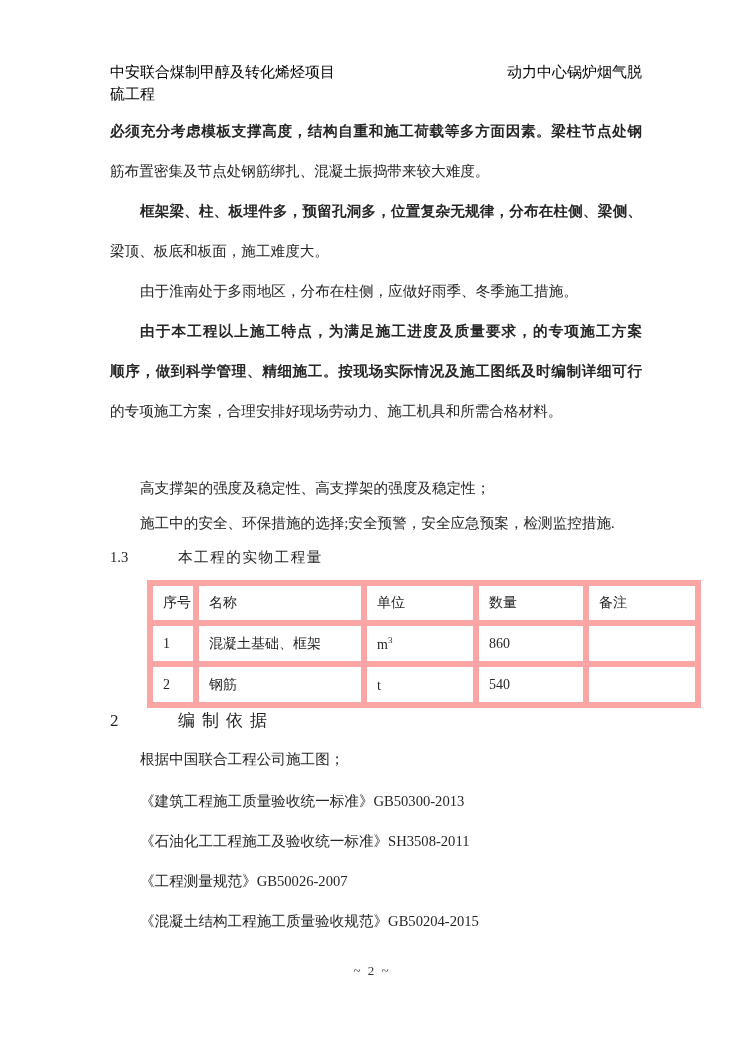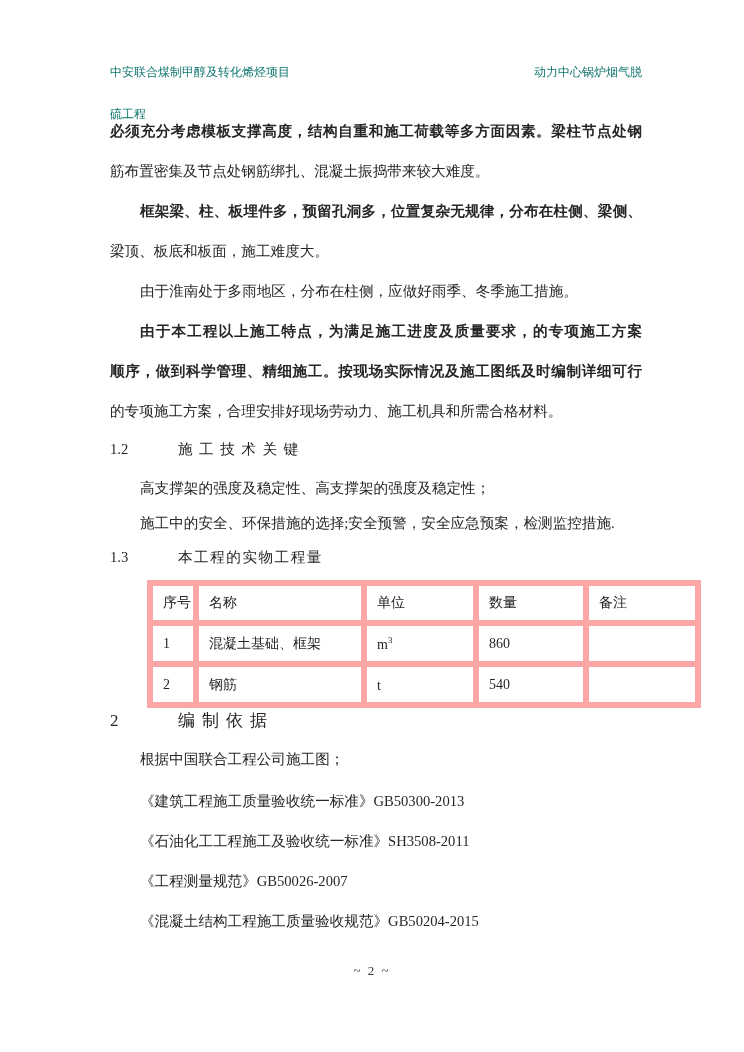--- a/index.html
+++ b/index.html
@@ -2,24 +2,24 @@
 <html><head>
 <meta charset="utf-8">
 <style>
   html,body { margin:0; padding:0; background:#ffffff; }
   .page {
     position:relative; width:744px; height:1052px; background:#ffffff;
     font-family:"Liberation Serif","DejaVu Serif",serif;
     overflow:hidden;
   }
   
-  .hdr { position:absolute; font-size:12px; line-height:20px; color:#0f766e; white-space:nowrap; }
+  .hdr { position:absolute; font-size:15px; line-height:20px; color:#000000; white-space:nowrap; }
   .hdr-left  { left:110px; top:62px; }
   .hdr-right { right:102px; top:62px; }
-  .hdr-wrap  { left:110px; top:84px;margin-top:20px; }
+  .hdr-wrap  { left:110px; top:84px; }
 
   
   .line {
     position:absolute; left:110px; width:532px;
     font-size:14.6px; line-height:19px; color:#262626;
     white-space:normal;
   }
   .jl  { text-align:justify; text-align-last:justify; text-justify:inter-character;font-weight:bold; }
   .ind { text-indent:30px; }
 
@@ -71,23 +71,20 @@
 
   <div class="line" style="top:242px">梁顶、板底和板面，施工难度大。</div>
   <div class="line jl ind" style="top:202px">框架梁、柱、板埋件多，预留孔洞多，位置复杂无规律，分布在柱侧、梁侧、</div>
 
   <div class="line ind" style="top:282px">由于淮南处于多雨地区，分布在柱侧，应做好雨季、冬季施工措施。</div>
 
   <div class="line jl ind" style="top:322px">由于本工程以上施工特点，为满足施工进度及质量要求，的专项施工方案</div>
   <div class="line jl" style="top:362px">顺序，做到科学管理、精细施工。按现场实际情况及施工图纸及时编制详细可行</div>
   <div class="line" style="top:402px">的专项施工方案，合理安排好现场劳动力、施工机具和所需合格材料。</div>
 
-  <div class="line heading" style="top:440px">
-    <span class="hnum">1.2</span><span class="htitle ht-spaced">施工技术关键</span>
-  </div>
   <div class="line ind" style="top:479px">高支撑架的强度及稳定性、高支撑架的强度及稳定性；</div>
   <div class="line ind" style="top:514px">施工中的安全、环保措施的选择;安全预警，安全应急预案，检测监控措施.</div>
 
   <div class="line heading" style="top:548px">
     <span class="hnum">1.3</span><span class="htitle ht-narrow">本工程的实物工程量</span>
   </div>
 
   <table class="qty-table">
     <colgroup>
       <col class="col-no">

